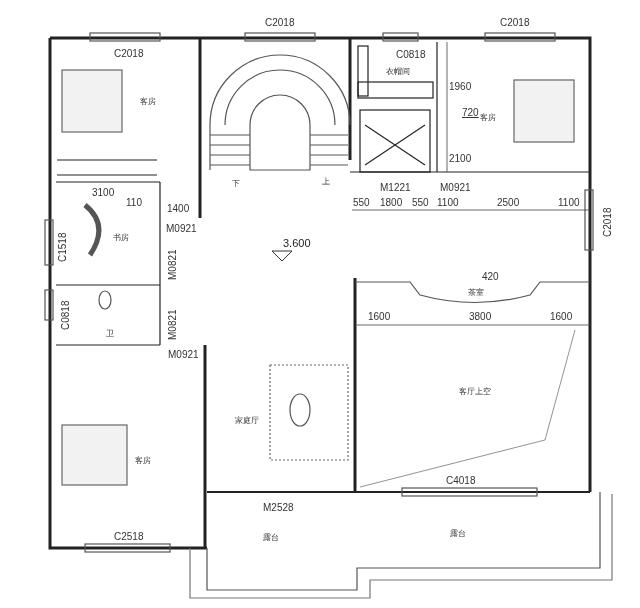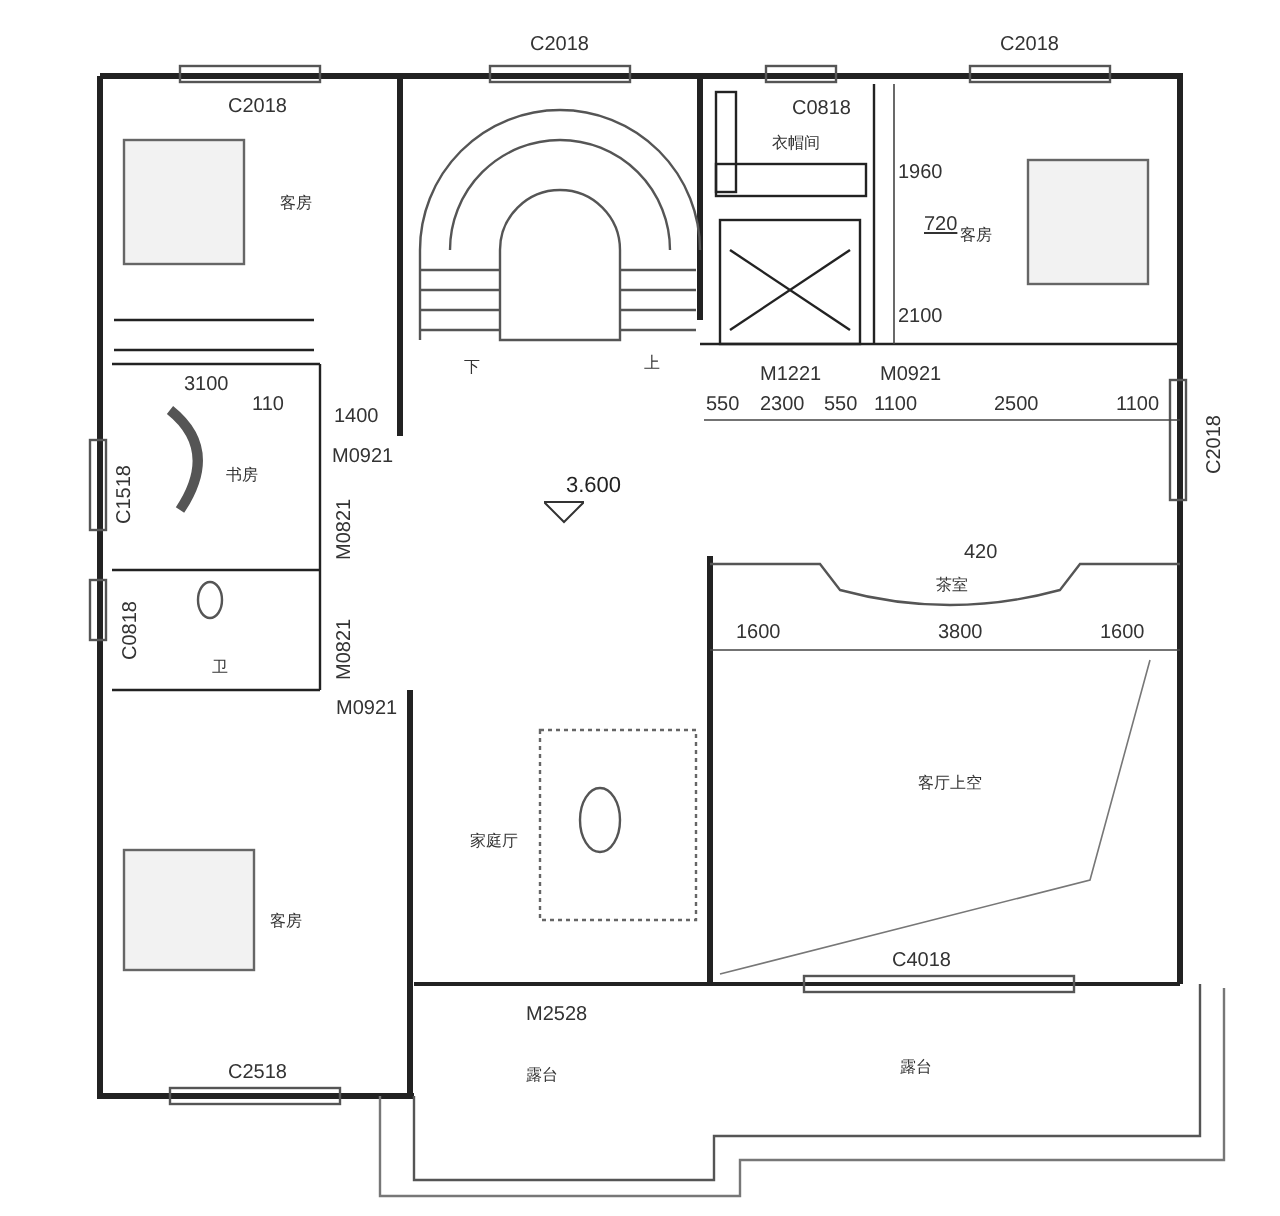--- a/index.html
+++ b/index.html
@@ -135,21 +135,21 @@
 <span class="elev" style="left:283px;top:237px;">3.600</span>
 <svg style="left:272px;top:250px;" width="20" height="12">
       <path d="M0 1 H20 L10 11 Z" fill="none" stroke="#333"></path>
     </svg>
 
 <span class="dim v" style="left:449px;top:82px;">1960</span>
 <span class="dim v" style="left:462px;top:108px;text-decoration:underline;">720</span>
 <span class="dim v" style="left:449px;top:154px;">2100</span>
 
 <span class="dim" style="left:353px;top:198px;">550</span>
-<span class="dim" style="left:380px;top:198px;">2300</span>
+<span class="dim" style="left:380px;top:198px;">1800</span>
 <span class="dim" style="left:412px;top:198px;">550</span>
 <span class="dim" style="left:437px;top:198px;">1100</span>
 <span class="dim" style="left:497px;top:198px;">2500</span>
 <span class="dim" style="left:558px;top:198px;">1100</span>
 
 <span class="dim" style="left:368px;top:312px;">1600</span>
 <span class="dim" style="left:457px;top:312px;margin-left:12px;">3800</span>
 <span class="dim" style="left:550px;top:312px;">1600</span>
 
 <span class="dim" style="left:92px;top:188px;">3100</span>

